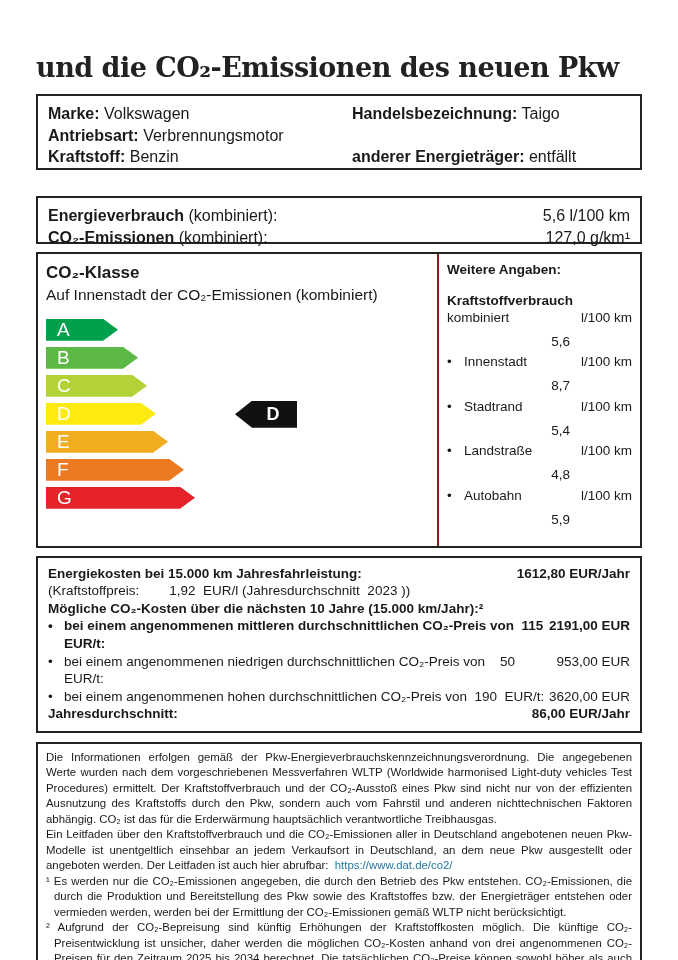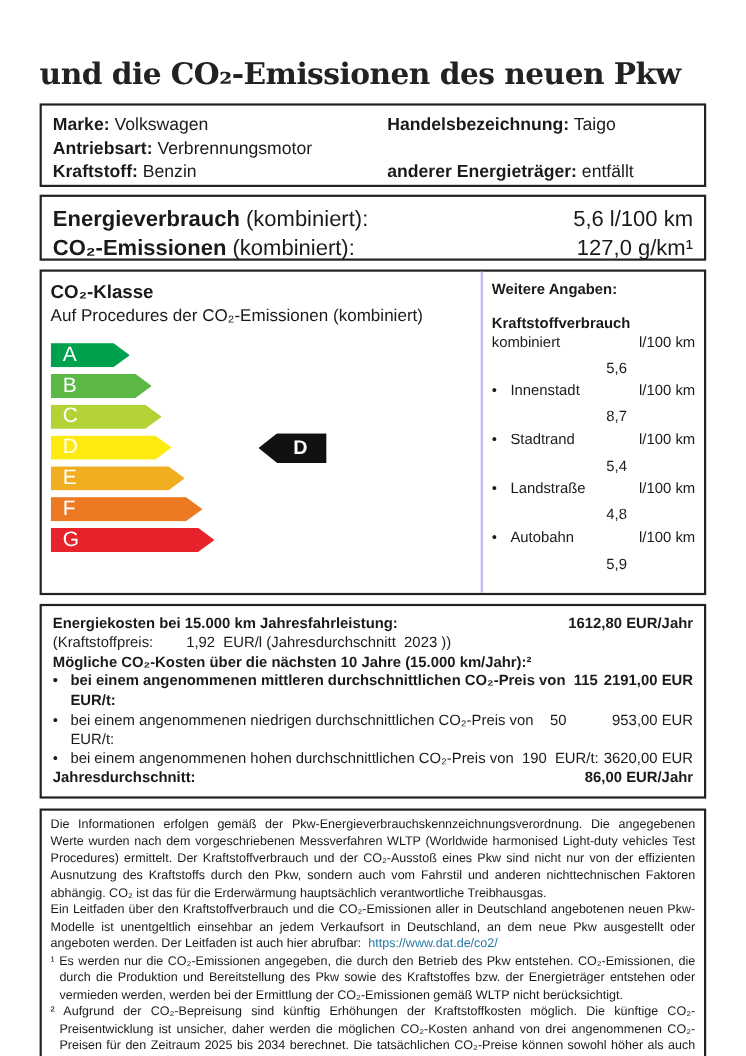--- a/index.html
+++ b/index.html
@@ -20,27 +20,27 @@
 
   
   .box { border:2px solid #222; padding:7px 10px; }
 
   
   .info-box { margin-top:9px; height:76px; font-size:16px; line-height:1.36; }
   .info-grid { display:grid; grid-template-columns:304px 1fr; }
   .lbl { font-weight:bold; }
 
   
-  .cons-box { margin-top:7px; height:60px; font-size:20px; line-height:1.38; }
+  .cons-box { margin-top:26px; height:48px; font-size:16px; line-height:1.38; }
   .cons-row { display:flex; justify-content:space-between; }
 
   
   .co2-box { margin-top:8px; height:296px; display:flex; padding:0; }
   .co2-left { flex:1 1 auto; padding:8px 8px; position:relative; }
-  .co2-right { width:203px; border-left:2px solid #c4b5fd; padding:8px 8px; font-size:13.5px; }
+  .co2-right { width:203px; border-left:2px solid #7f1d1d; padding:8px 8px; font-size:13.5px; }
   .co2-head { font-weight:bold; font-size:17px; line-height:1.35; }
   .co2-sub { font-size:15.5px; line-height:1.3; }
 
   .scale { margin-top:14px; position:relative; }
   .scale-row { height:22px; margin-bottom:6px; position:relative; }
   .scale-bar {
     height:22px; display:flex; align-items:center;
     clip-path:polygon(0 0, calc(100% - 15px) 0, 100% 50%, calc(100% - 15px) 100%, 0 100%);
   }
   .scale-letter { color:#ffffff; font-size:19px; padding-left:11px; line-height:1; }
@@ -104,21 +104,21 @@
     </div>
     <div class="cons-row">
       <span><span class="lbl">CO₂-Emissionen</span><span> (kombiniert):</span></span>
       <span>127,0 g/km¹</span>
     </div>
   </div>
 
   <div class="box co2-box">
     <div class="co2-left">
       <div class="co2-head">CO₂-Klasse</div>
-      <div class="co2-sub">Auf Procedures der CO₂-Emissionen (kombiniert)</div>
+      <div class="co2-sub">Auf Innenstadt der CO₂-Emissionen (kombiniert)</div>
 
       <div class="scale">
         <div class="scale-row">
           <div class="scale-bar w0" style="background: rgb(0, 161, 78);">
               <span class="scale-letter">A</span>
             </div>
         </div>
         <div class="scale-row">
           <div class="scale-bar w1" style="background: rgb(92, 185, 70);">
               <span class="scale-letter">B</span>

